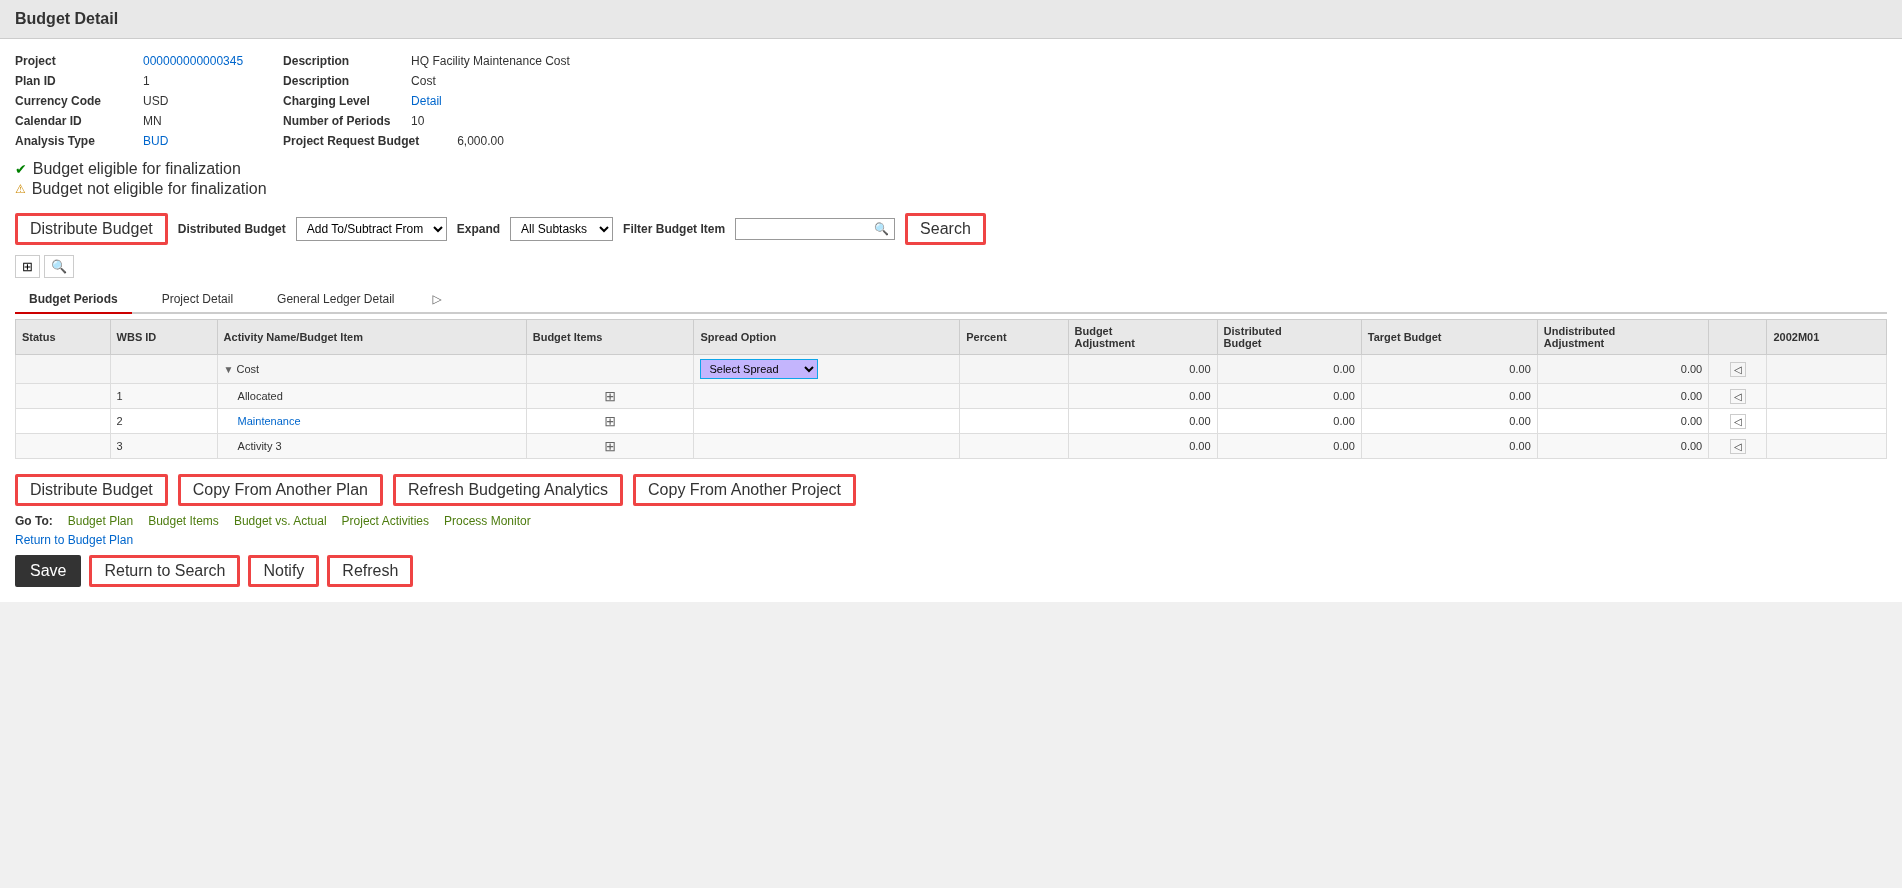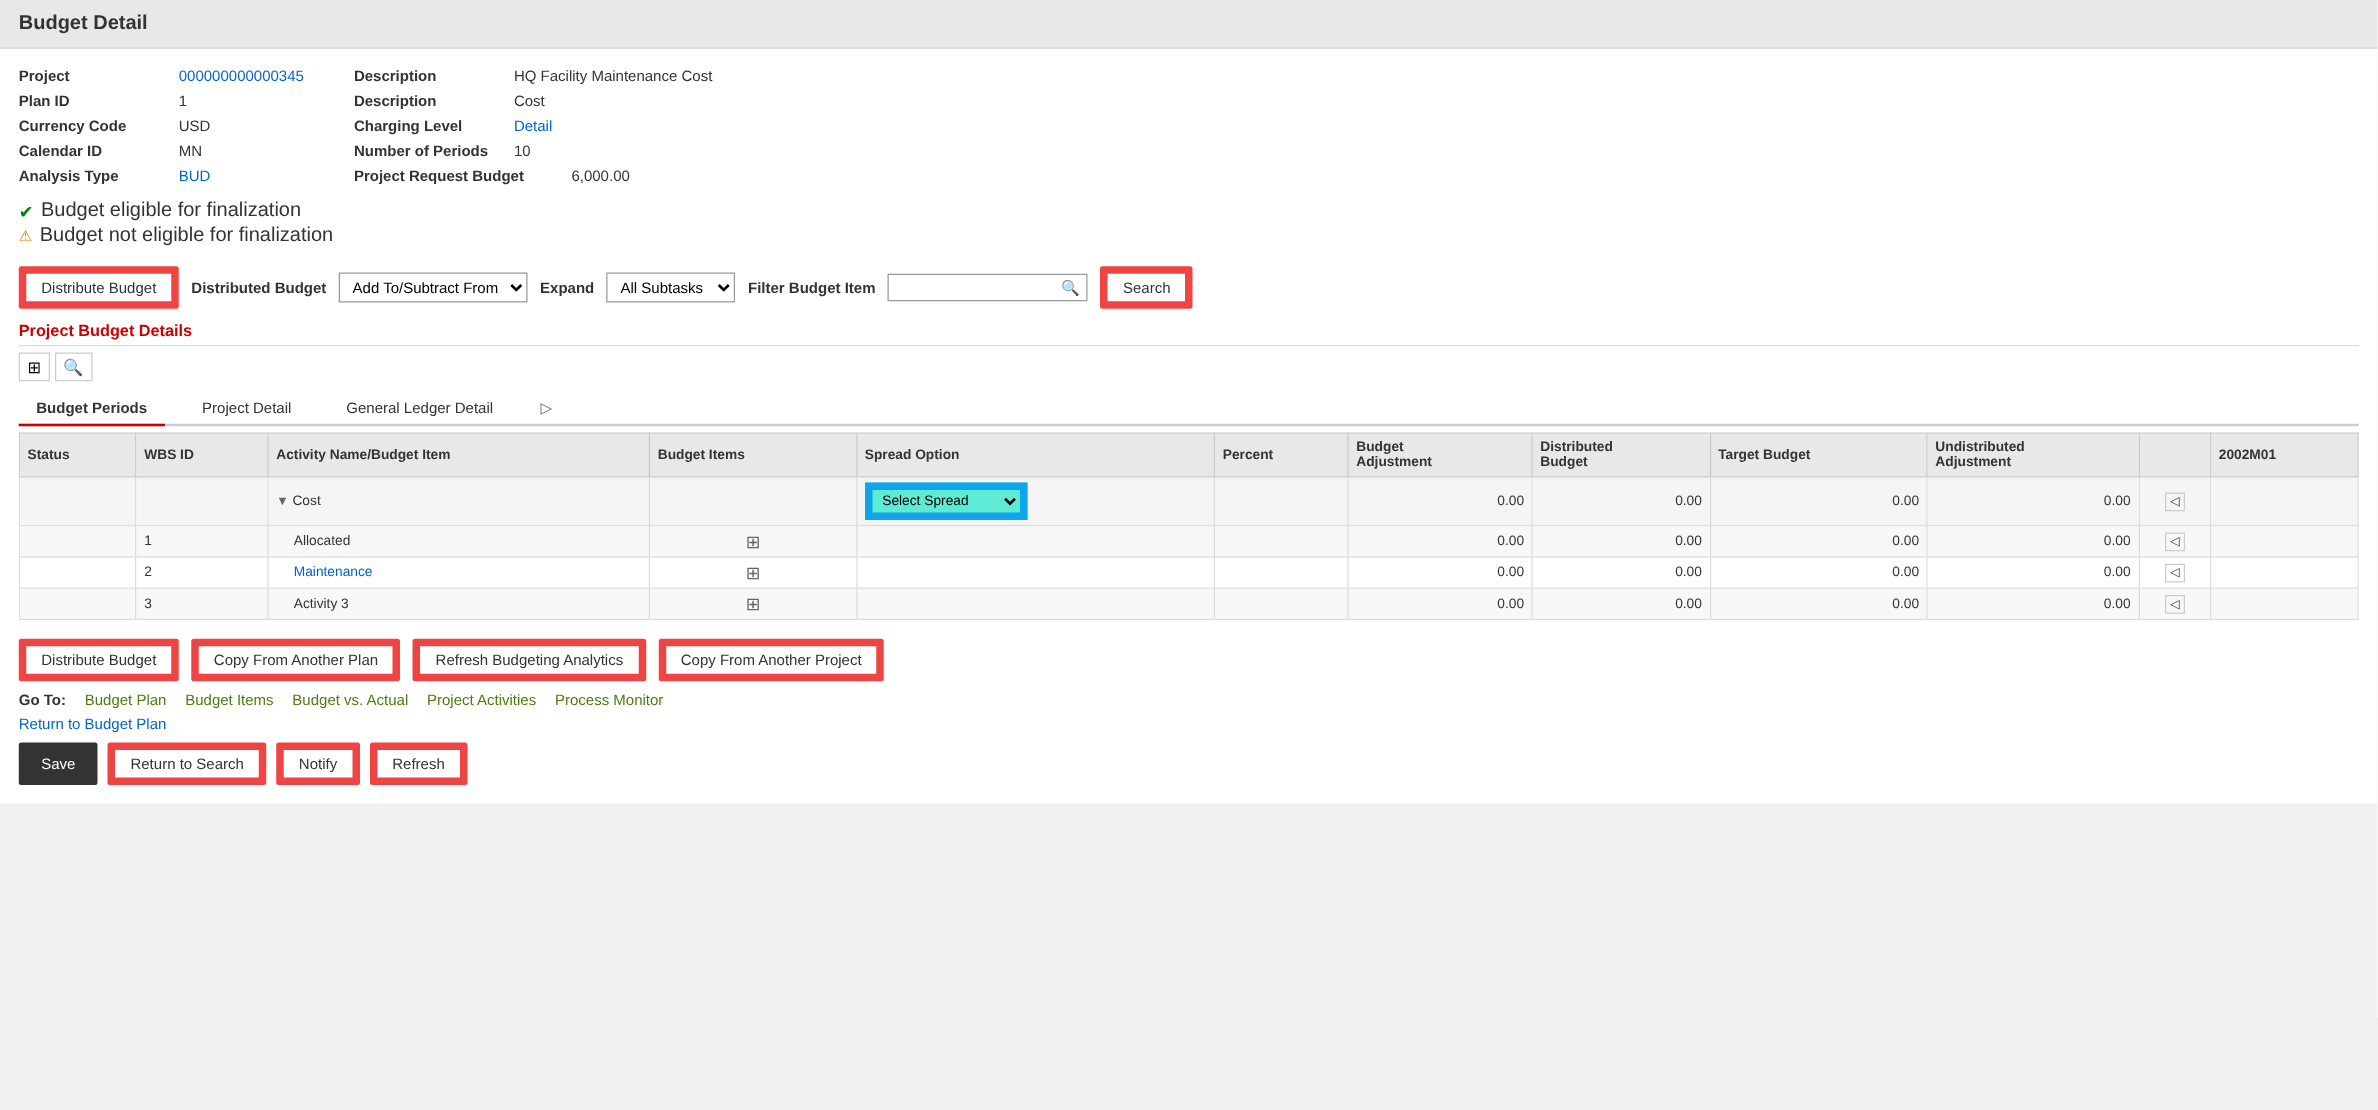--- a/index.html
+++ b/index.html
@@ -19,21 +19,21 @@
     .form-columns { display: flex; gap: 40px; margin-bottom: 10px; }
     .form-col { display: flex; flex-direction: column; gap: 4px; }
     .form-col .form-row { margin-bottom: 2px; }
     
     .status-row { display: flex; align-items: center; gap: 6px; margin-bottom: 2px; }
     .status-icon-green { color: green; font-size: 14px; }
     .status-icon-warning { color: #cc8800; font-size: 12px; }
     .status-text { font-size: 16px; color: #333; }
     
     .toolbar { display: flex; align-items: center; gap: 10px; margin: 10px 0; flex-wrap: wrap; }
-    .btn { border: 6px solid #ef4444; background: #fff; padding: 4px 12px; font-size: 12px; cursor: pointer; color: #333; border-radius: 2px; }
+    .btn { border: 3px solid #ef4444; background: #fff; padding: 4px 12px; font-size: 16px; cursor: pointer; color: #333; border-radius: 2px; }
     .btn-dark { background: #333; color: #fff; border-color: #333; }
     
     .toolbar-label { font-size: 12px; font-weight: bold; }
     
     select.toolbar-select { border: 1px solid #999; padding: 3px 6px; font-size: 12px; background: #fff; }
     
     .filter-input { border: 1px solid #999; padding: 3px 6px; font-size: 12px; width: 160px; }
     
     .section-title { font-size: 13px; font-weight: bold; color: #c00; margin: 10px 0 5px 0; border-bottom: 1px solid #ddd; padding-bottom: 4px; }
     
@@ -49,21 +49,21 @@
     .data-table th { background: #e8e8e8; border: 1px solid #ccc; padding: 5px 6px; text-align: left; font-weight: bold; font-size: 11px; white-space: nowrap; }
     .data-table td { border: 1px solid #ddd; padding: 4px 6px; font-size: 11px; white-space: nowrap; }
     .data-table tr:nth-child(even) { background: #f8f8f8; }
     
     .td-right { text-align: right; }
     .td-center { text-align: center; }
     
     .cost-row td { background: #f5f5f5; }
     .link-text { color: #0066cc; }
     
-    .spread-select { border: 6px solid #0ea5e9; padding: 2px 4px; font-size: 11px; background: #5eead4; width: 130px; }
+    .spread-select { border: 1px solid #0ea5e9; padding: 2px 4px; font-size: 11px; background: #c4b5fd; width: 118px; }
     
     .icon-grid { font-size: 14px; color: #666; }
     
     .bottom-toolbar { display: flex; gap: 10px; margin: 15px 0 8px 0; flex-wrap: wrap; align-items: center; }
     
     .goto-section { display: flex; align-items: center; gap: 15px; margin-bottom: 5px; }
     .goto-label { font-weight: bold; font-size: 12px; }
     .goto-link { color: #4d7c0f; text-decoration: none; font-size: 12px; cursor: pointer; }
     
     .return-link { color: #0066cc; text-decoration: none; font-size: 12px; cursor: pointer; display: block; margin-bottom: 8px; }
@@ -160,21 +160,20 @@
     </select>
 
     <span class="toolbar-label">Filter Budget Item</span>
     <div class="search-wrap">
       <input type="text" class="filter-input" value="" style="">
       <span class="search-icon-inner">🔍</span>
     </div>
     <button class="btn">Search</button>
   </div>
 
-  <div class="section-title">Project Budget Details</div>
 
   <div class="icon-bar">
     <button class="icon-btn" title="Grid View">
       <span>⊞</span>
     </button>
     <button class="icon-btn" title="Search">
       <span>🔍</span>
     </button>
   </div>
 

